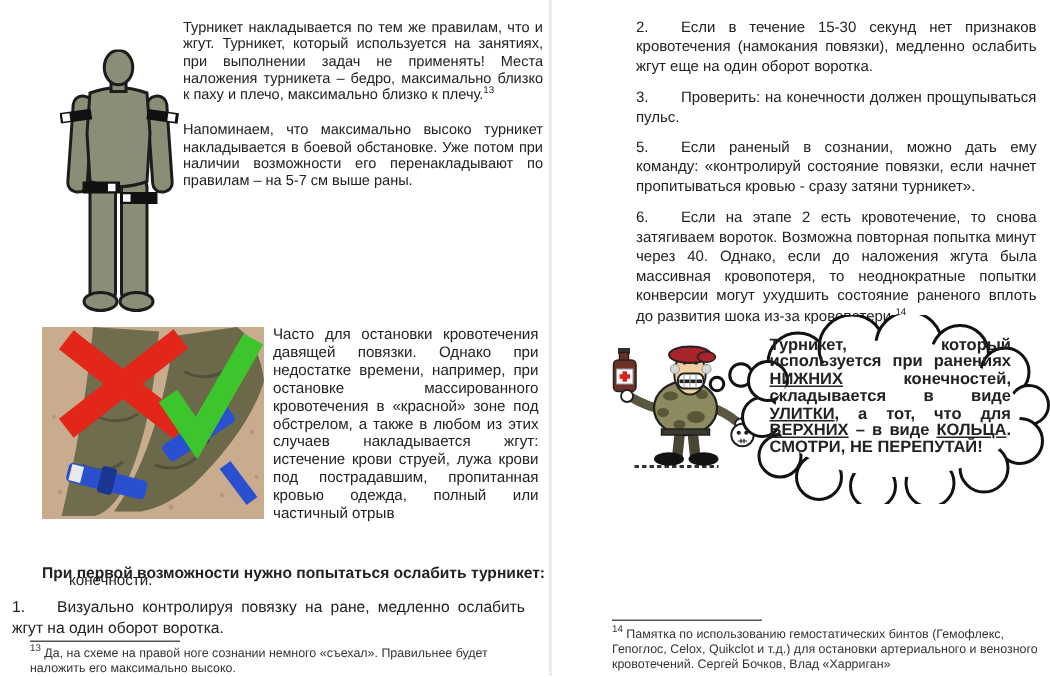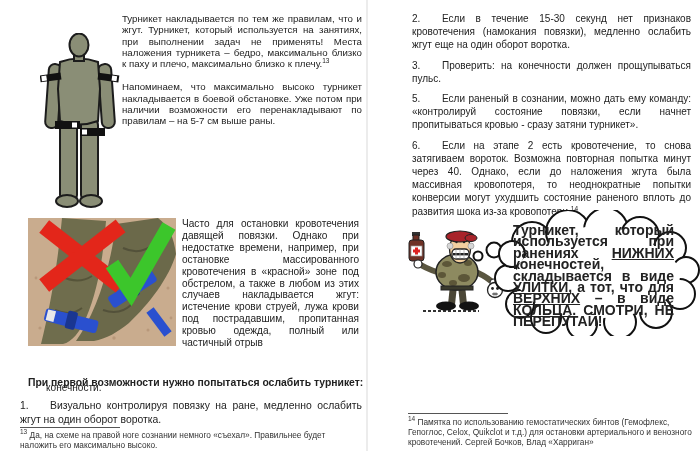--- a/index.html
+++ b/index.html
@@ -9,29 +9,29 @@
   .just{text-align:justify;text-justify:inter-word;}
   
   .col1{left:122px;top:13px;width:240px;font-size:9.7px;line-height:11.3px;}
   .col1 p{margin:0 0 12px 0;}
   .b{font-weight:normal;}
   sup{font-size:6.5px;vertical-align:super;line-height:0;}
   
   .col2{left:182px;top:218px;width:177px;font-size:10.1px;line-height:11.9px;}
   .tail{left:46px;top:346px;width:120px;font-size:10.1px;margin-top:36px;}
   .lp-head{left:28px;top:377px;width:342px;font-size:10.4px;font-weight:bold;}
-  .lp-item{left:20px;top:399px;width:342px;font-size:10.4px;line-height:13.5px;}
+  .lp-item{left:8px;top:399px;width:342px;font-size:10.4px;line-height:13.5px;}
   .num{display:inline-block;width:30px;}
   .fn-sep{border-top:1px solid #555;height:0;width:100px;}
   .fn{font-size:8.3px;line-height:10px;color:#333;}
   
   .rp-items{left:408px;top:12px;width:283px;font-size:10px;line-height:13.2px;}
-  .rp-items p{margin:0 0 7px 4px;}
+  .rp-items p{margin:0 0 7px 16px;}
   .divider{left:366px;top:0;width:2px;height:451px;background:#ececec;}
-  .bubble-text{left:513px;top:225px;width:161px;font-size:14px;font-weight:bold;line-height:11.4px;}
+  .bubble-text{left:513px;top:225px;width:161px;font-size:11px;font-weight:bold;line-height:11.4px;}
   .u{text-decoration:underline;}
   svg{display:block;}
 </style>
 </head>
 <body>
 
 <div id="page">
 
   <div class="abs divider"></div>
 

